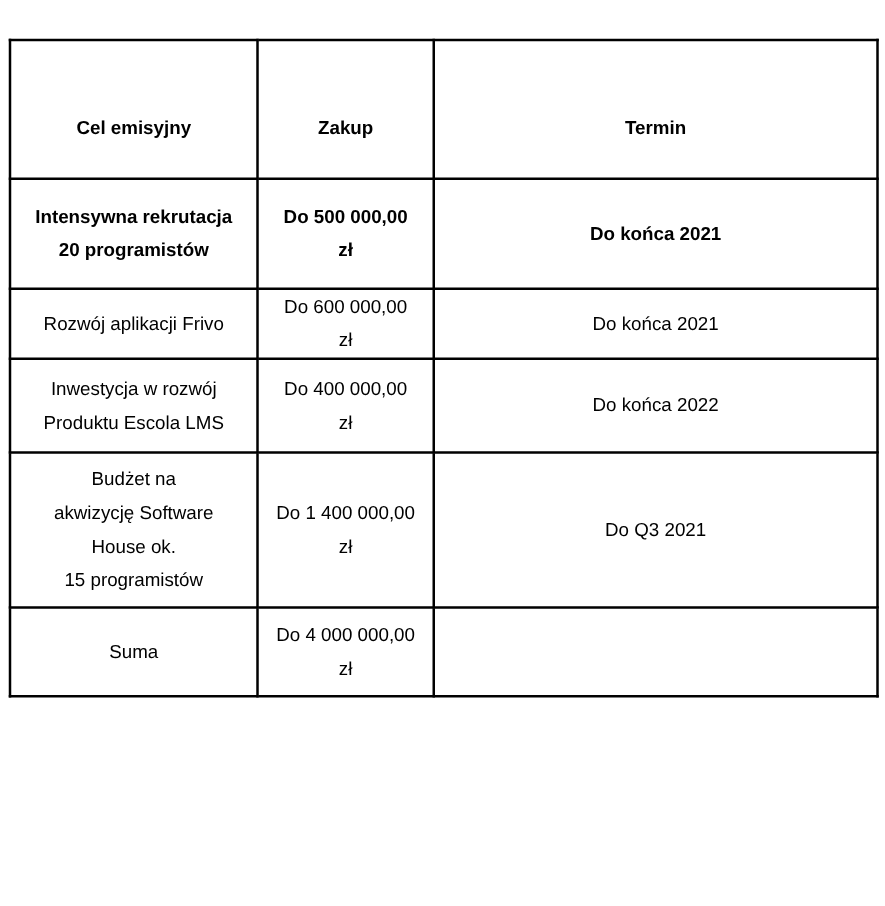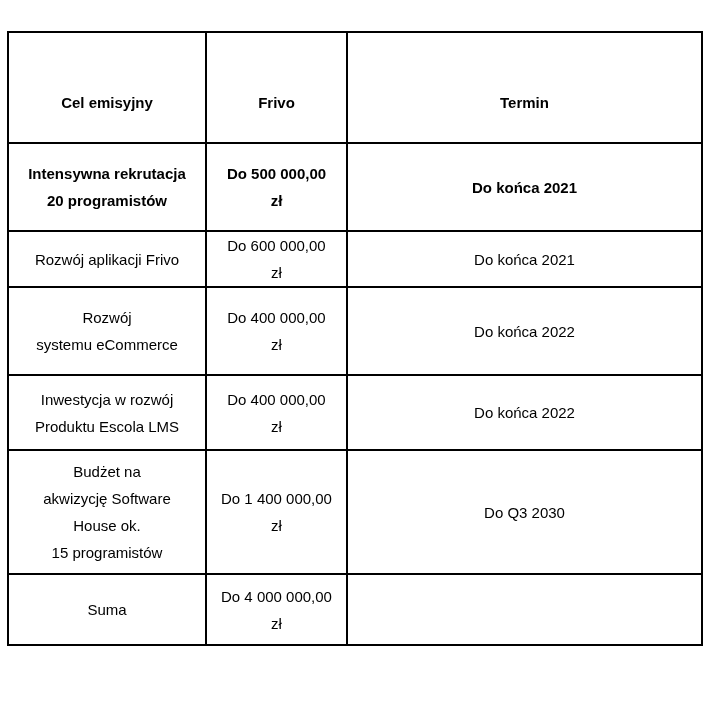--- a/index.html
+++ b/index.html
@@ -65,60 +65,53 @@
 <div class="table-wrap">
   <table class="goals">
     <colgroup>
       <col class="col-cel">
       <col class="col-kwota">
       <col class="col-termin">
     </colgroup>
     <thead>
       <tr class="rh-header">
         <th>Cel emisyjny</th>
-        <th>Frivo</th>
+        <th>Zakup</th>
         <th>Termin</th>
       </tr>
     </thead>
     <tbody>
       <tr class="rh-1">
         <td>Intensywna rekrutacja
 20 programistów</td>
         <td>Do 500 000,00
 zł</td>
         <td>Do końca 2021</td>
       </tr>
       <tr class="rh-2">
         <td>Rozwój aplikacji Frivo</td>
         <td class="vt">Do 600 000,00
 zł</td>
         <td>Do końca 2021</td>
       </tr>
-      <tr class="rh-3">
-        <td>Rozwój
-systemu eCommerce</td>
-        <td>Do 400 000,00
-zł</td>
-        <td class="low14">Do końca 2022</td>
-      </tr>
       <tr class="rh-4">
         <td class="vt">Inwestycja w rozwój
 Produktu Escola LMS</td>
         <td class="vt">Do 400 000,00
 zł</td>
         <td>Do końca 2022</td>
       </tr>
       <tr class="rh-6">
         <td class="vt">Budżet na
 akwizycję Software
 House ok.
 15 programistów</td>
         <td class="low10">Do 1 400 000,00
 zł</td>
-        <td class="low25">Do Q3 2030</td>
+        <td class="low25">Do Q3 2021</td>
       </tr>
       <tr class="rh-7">
         <td>Suma</td>
         <td class="vt">Do 4 000 000,00
 zł</td>
         <td></td>
       </tr>
     </tbody>
   </table>
 </div>

